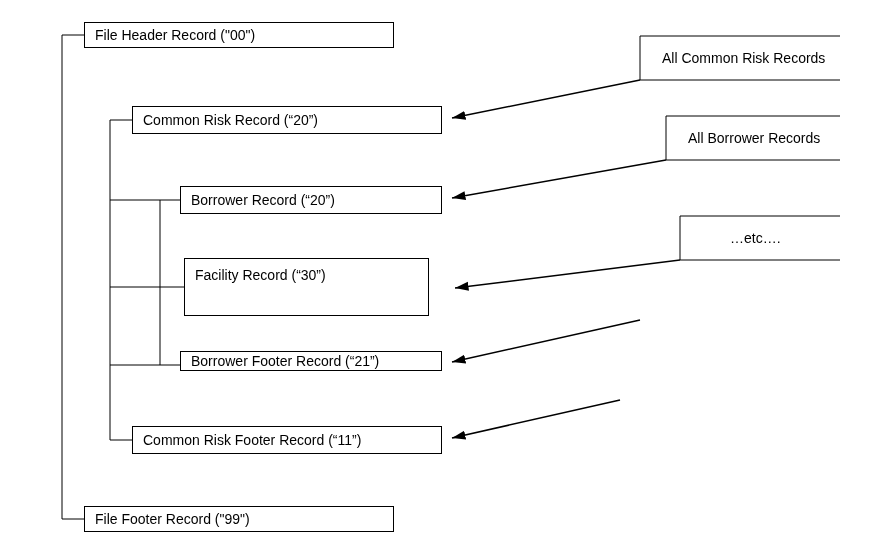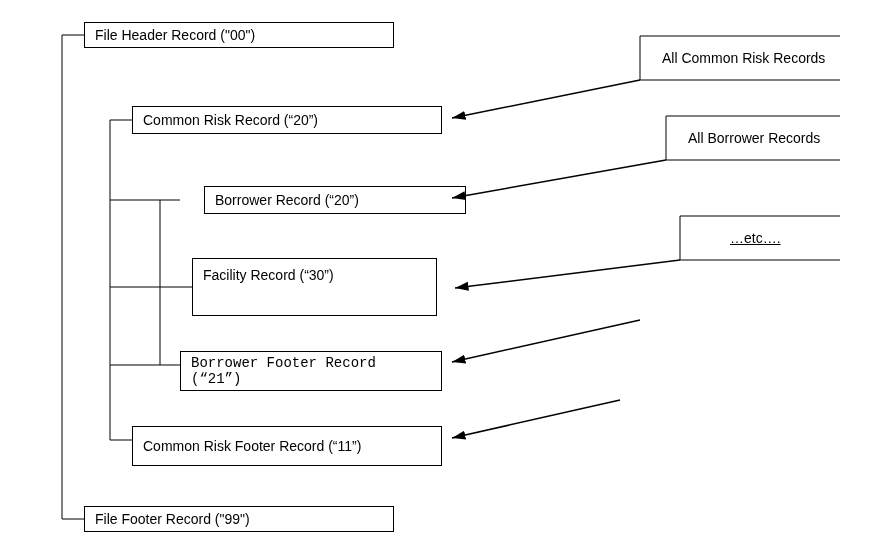--- a/index.html
+++ b/index.html
@@ -37,33 +37,33 @@
   </svg>
 
   <div class="box" style="left:84px;  top:22px;  width:310px; height:26px;">
     <span>File Header Record ("00")</span>
   </div>
 
   <div class="box" style="left:132px; top:106px; width:310px; height:28px;">
     <span>Common Risk Record (“20”)</span>
   </div>
 
-  <div class="box" style="left:180px; top:186px; width:262px; height:28px;margin-left:24px;">
+  <div class="box" style="left:180px; top:186px; width:262px; height:28px;">
     <span>Borrower Record (“20”)</span>
   </div>
 
-  <div class="box" style="left:192px; top:258px; width:245px; height:58px; align-items:flex-start; padding-top:8px;">
+  <div class="box" style="left:184px; top:258px; width:245px; height:58px; align-items:flex-start; padding-top:8px;">
     <span>Facility Record (“30”)</span>
   </div>
 
-  <div class="box" style="left:180px; top:351px; width:262px; height:40px;font-family:Liberation Mono, monospace;">
+  <div class="box" style="left:180px; top:351px; width:262px; height:20px;">
     <span>Borrower Footer Record (“21”)</span>
   </div>
 
-  <div class="box" style="left:132px; top:426px; width:310px; height:40px;">
+  <div class="box" style="left:132px; top:426px; width:310px; height:28px;">
     <span>Common Risk Footer Record (“11”)</span>
   </div>
 
   <div class="box" style="left:84px;  top:506px; width:310px; height:26px;">
     <span>File Footer Record ("99")</span>
   </div>
 
   <svg class="lines" width="894" height="552">
 
     <line class="tree" x1="640" y1="36" x2="640" y2="80"></line>
@@ -74,21 +74,21 @@
     <line class="tree" x1="666" y1="116" x2="840" y2="116"></line>
     <line class="tree" x1="666" y1="160" x2="840" y2="160"></line>
 
     <line class="tree" x1="680" y1="216" x2="680" y2="260"></line>
     <line class="tree" x1="680" y1="216" x2="840" y2="216"></line>
     <line class="tree" x1="680" y1="260" x2="840" y2="260"></line>
   </svg>
 
   <span class="label" style="left:688px; top:130px;">All Borrower Records</span>
   <span class="label" style="left:662px; top:50px;">All Common Risk Records</span>
-  <span class="label" style="left:730px; top:230px;text-decoration:underline;">…etc….</span>
+  <span class="label" style="left:730px; top:230px;">…etc….</span>
 
   <svg class="lines" width="894" height="552">
     <defs>
       <marker id="ah" markerWidth="10" markerHeight="10" refX="9" refY="3" orient="auto">
         <path class="arrowhead" d="M0,0 L9,3 L0,6 Z"></path>
       </marker>
     </defs>
 
     <line class="arrow" x1="640" y1="80" x2="452" y2="118" marker-end="url(#ah)"></line>
 

